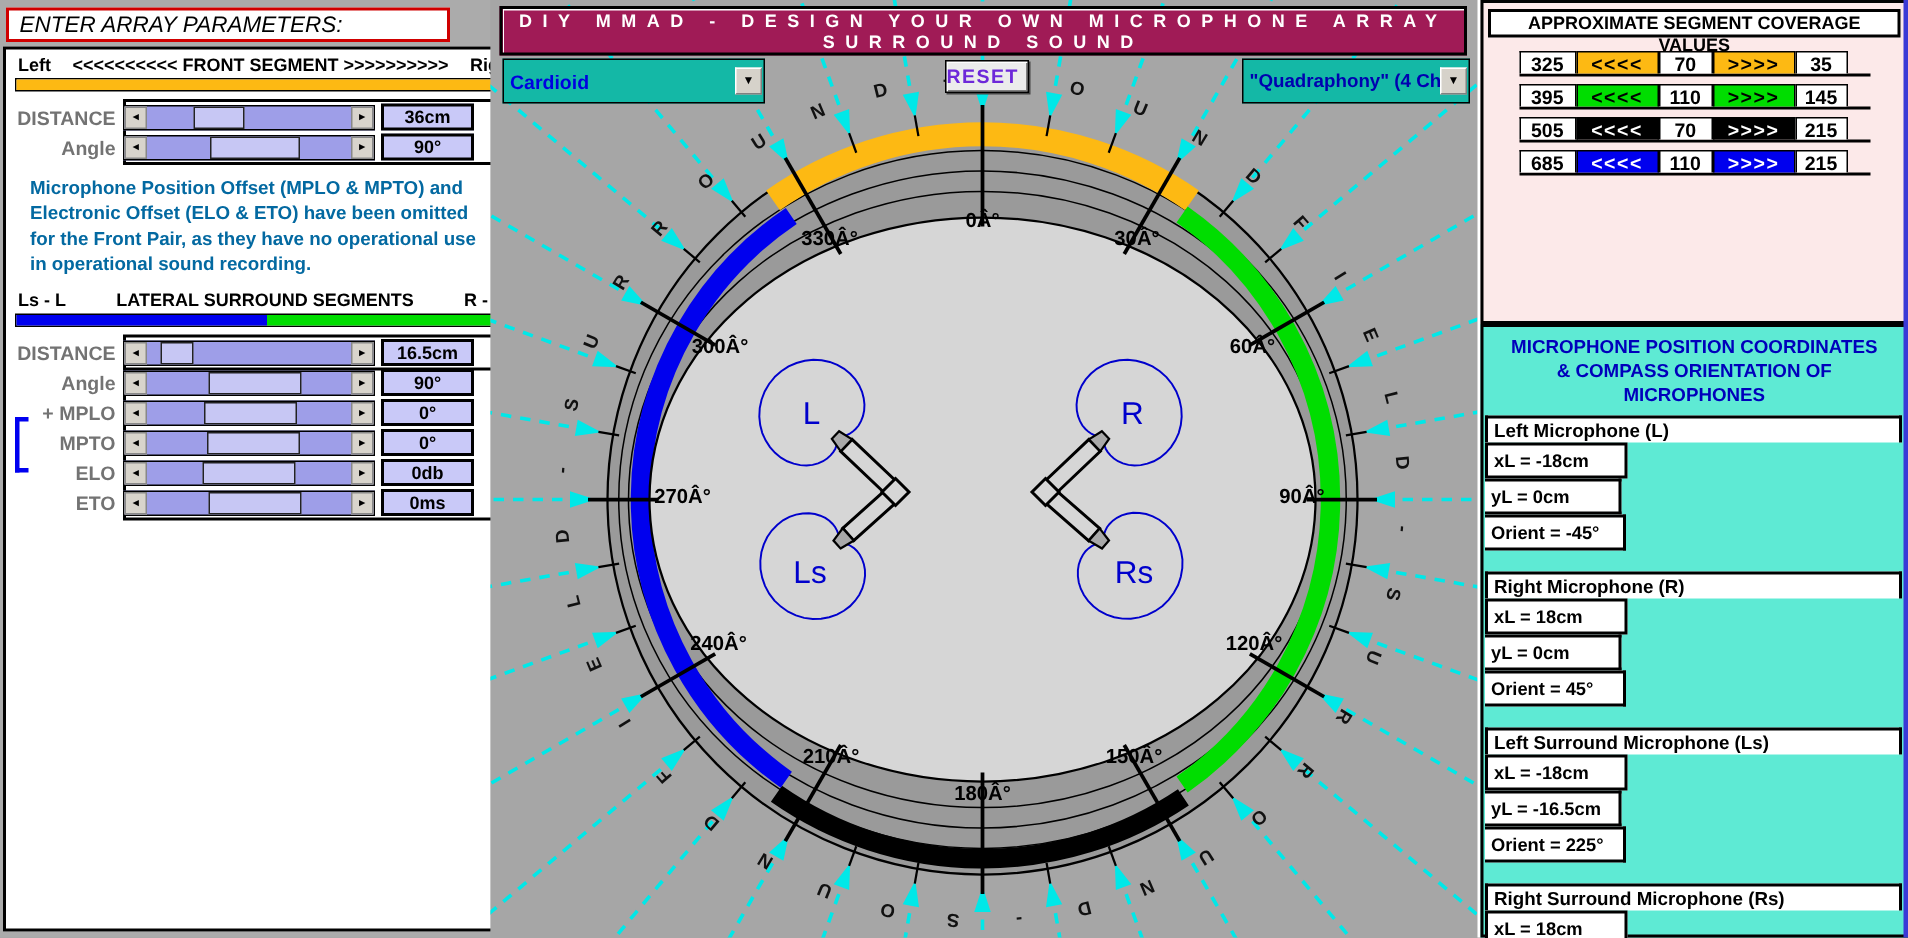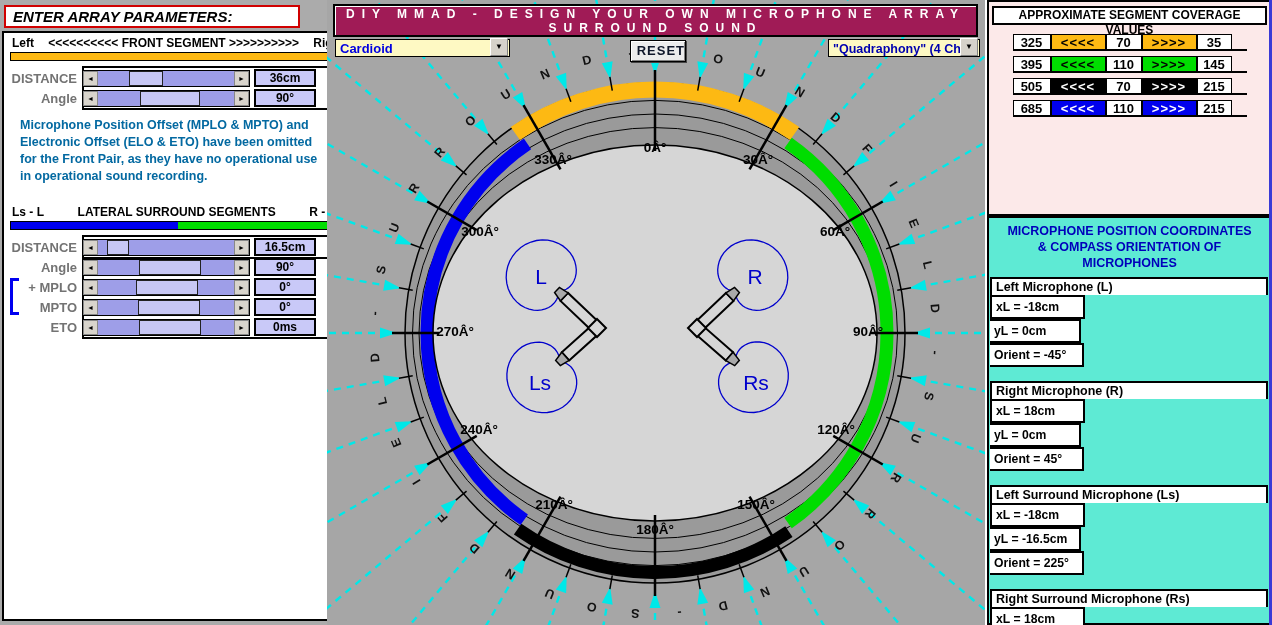--- a/index.html
+++ b/index.html
@@ -2,21 +2,21 @@
 <html><head>
 <meta charset="utf-8">
 <style>
   * { margin:0; padding:0; box-sizing:border-box; }
   html,body { width:1272px; height:625px; overflow:hidden; background:#A6A6A6;
     font-family:"Liberation Sans", sans-serif; }
 
   
   #left-panel { position:absolute; left:0; top:0; width:327px; height:625px; background:#ABABAB; }
   #lp-title { position:absolute; left:4px; top:5px; width:296px; height:23px; background:#fff;
-    border:2px solid #D00000; font-style:italic; font-weight:bold; font-size:15px;
+    border:2px solid #D00000; font-style:italic; font-weight:normal; font-size:15px;
     line-height:19px; padding-left:7px; color:#000; }
   #lp-box { position:absolute; left:2px; top:31px; width:352px; height:590px; background:#fff;
     border:2px solid #000; }
   .seg-header { display:flex; justify-content:space-between; padding:0 8px; font-weight:bold;
     font-size:12px; margin-top:3px; }
   .seg-bar { height:9px; border:1px solid #000; margin:2px 6px 0 6px; display:flex; }
   .seg-bar .half { flex:1; }
   .sgroup { position:relative; margin-top:7px; }
   .sgroup .frame { position:absolute; left:78px; right:1px; top:-2px; bottom:-2px;
     border:2px solid #000; pointer-events:none; }
@@ -34,34 +34,34 @@
   #notice { margin:9px 6px 0 16px; color:#0369a1; font-weight:bold; font-size:12.5px; line-height:17px; }
   .lat-div { position:absolute; left:78px; right:1px; top:20px; border-top:2px solid #000; }
   #bracket { position:absolute; left:6px; width:9px; border:3px solid #0000F0; border-right:none; }
 
   
   #main-area { position:absolute; left:327px; top:0; width:658px; height:625px; background:#A6A6A6; }
   #compass-svg { position:absolute; left:0; top:0; }
   #title-bar { position:absolute; left:6px; top:4px; width:645px; height:33px; background:#A01B56;
     border:2px solid #000; box-shadow:inset 1px 1px 0 #fff; text-align:center; color:#fff;
     font-weight:bold; font-size:12px; letter-spacing:7px; line-height:14px; padding-top:1px; }
-  .dd { position:absolute; top:39px; height:18px; background:#fef9c3; border:1px solid #000;
-    display:flex; align-items:flex-end; }
+  .dd { position:absolute; top:39px; height:30px; background:#14b8a6; border:1px solid #000;
+    display:flex; align-items:center; }
   .dd .dd-text { flex:1; font-weight:bold; font-size:13px; padding-left:4px; white-space:nowrap;
     overflow:hidden; }
   .dd .dd-btn { width:18px; height:18px; margin-right:1px; background:#D6D2CA;
     border:1px solid #808080; border-top-color:#fff; border-left-color:#fff; font-size:8px;
     text-align:center; line-height:16px; }
   #dd-pattern { left:8px; width:175px; }
   #dd-pattern .dd-text { color:#0000E0; }
   #dd-channels { left:501px; width:152px; }
   #dd-channels .dd-text { color:#0000B0; font-size:12.5px; }
   #reset-btn { position:absolute; left:303px; top:40px; width:56px; height:22px; background:#ECECEC;
     border:1px solid #000; box-shadow:inset 1px 1px 0 #fff, inset -1px -1px 0 #808080, 1px 1px 0 #444;
-    color:#0f172a; font-weight:bold; font-size:13px; letter-spacing:1px; text-align:right;
+    color:#6d28d9; font-weight:bold; font-size:13px; letter-spacing:1px; text-align:left;
     line-height:20px; }
 
   
   #right-panel { position:absolute; left:985px; top:0; width:287px; height:625px; border-left:2px solid #fff; }
   #cov-panel { position:absolute; left:0; top:0; width:100%; height:216px; background:#FCE9E9;
     border:2px solid #000; }
   #cov-title { margin:4px 3px 0 3px; height:19px; background:#fff; border:2px solid #000;
     font-weight:bold; font-size:12px; text-align:center; line-height:15px; }
   #cov-rows { width:234px; margin:9px auto 0 auto; }
   .cov-row { display:flex; height:17px; margin-bottom:5px; border-bottom:2px solid #000; }
@@ -126,21 +126,21 @@
       </div>
     </div>
 
     <div id="notice">
       <div>Microphone Position Offset (MPLO &amp; MPTO) and</div>
       <div>Electronic Offset (ELO &amp; ETO) have been omitted</div>
       <div>for the Front Pair, as they have no operational use</div>
       <div>in operational sound recording.</div>
     </div>
 
-    <div class="seg-header" style="margin-top:20px;">
+    <div class="seg-header" style="margin-top:8px;">
       <span>Ls - L</span>
       <span>LATERAL SURROUND SEGMENTS</span>
       <span>R - Rs</span>
     </div>
     <div class="seg-bar">
       <div class="half" id="lat-bar-left" style="background: rgb(0, 0, 238);"></div>
       <div class="half" id="lat-bar-right" style="background: rgb(0, 221, 0);"></div>
     </div>
 
     <div class="sgroup" id="lat-group">
@@ -182,20 +182,31 @@
       <div class="srow">
         <span class="slabel">MPTO</span>
         <div class="hscroll">
           <div class="sbtn">◄</div>
           <div class="track">
               <div class="thumb" style="width: 62px; left: 40px;"></div>
             </div>
           <div class="sbtn">►</div>
         </div>
         <div class="vbox">0°</div>
+      </div>
+      <div class="srow">
+        <span class="slabel">ELO</span>
+        <div class="hscroll">
+          <div class="sbtn">◄</div>
+          <div class="track">
+              <div class="thumb" style="width: 62px; left: 37px;"></div>
+            </div>
+          <div class="sbtn">►</div>
+        </div>
+        <div class="vbox">0db</div>
       </div>
       <div class="srow">
         <span class="slabel">ETO</span>
         <div class="hscroll">
           <div class="sbtn">◄</div>
           <div class="track">
               <div class="thumb" style="width: 62px; left: 41px;"></div>
             </div>
           <div class="sbtn">►</div>
         </div>

